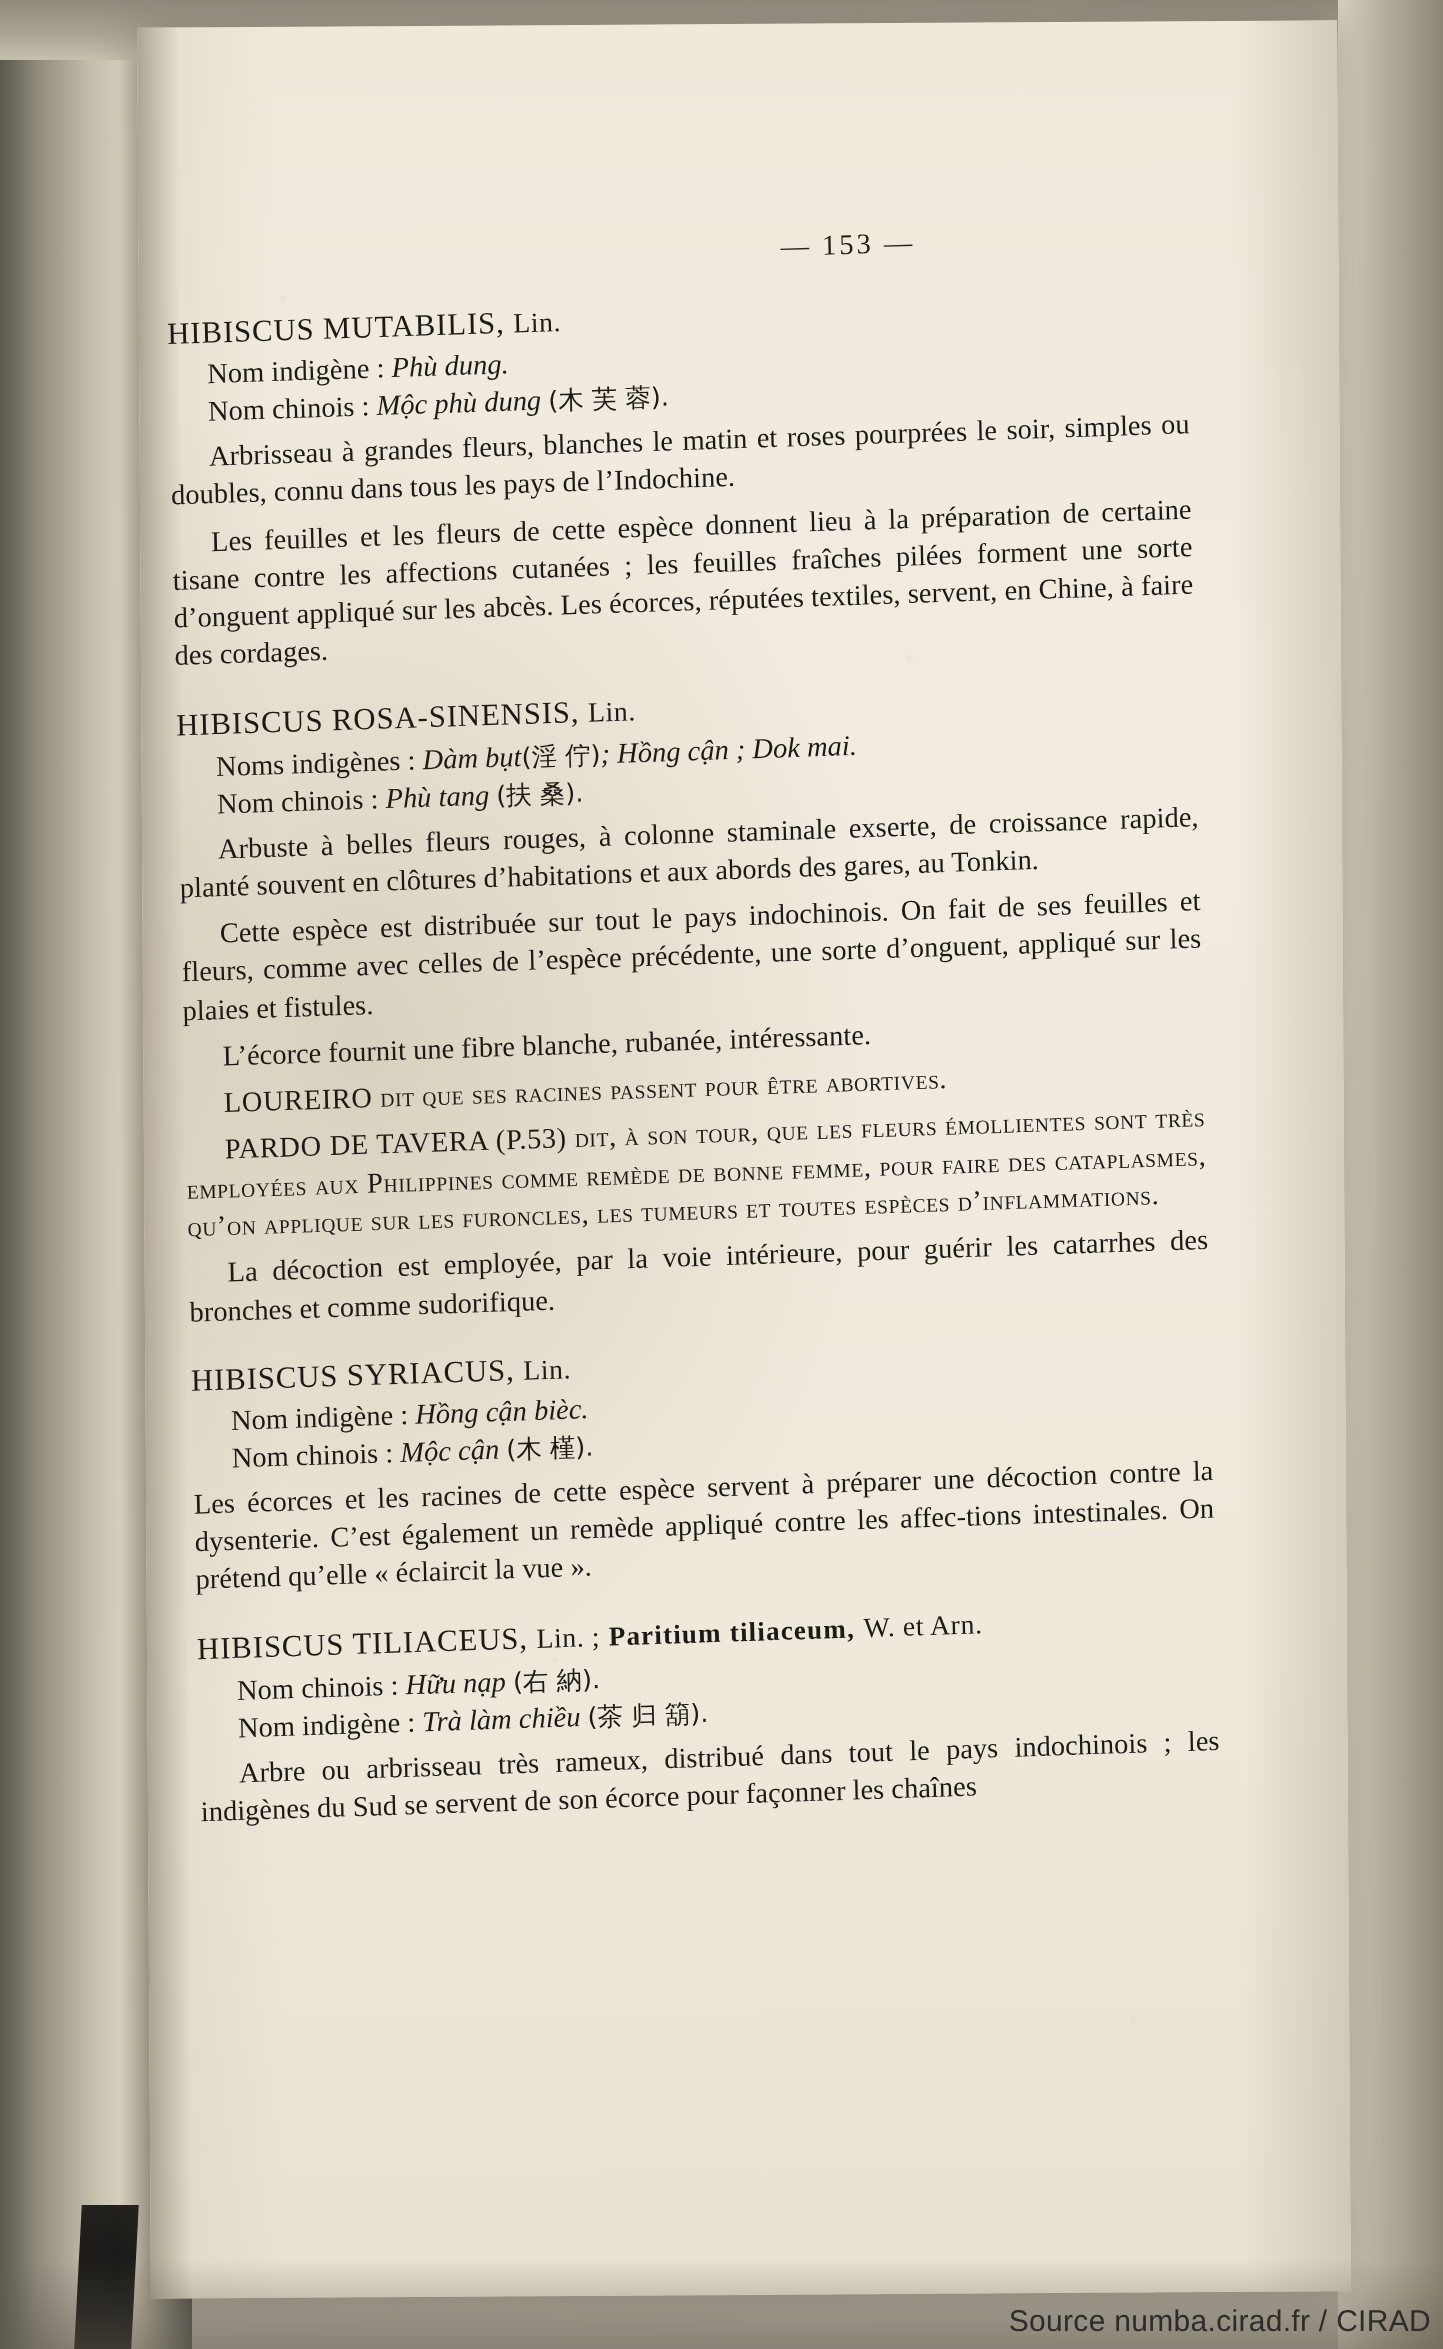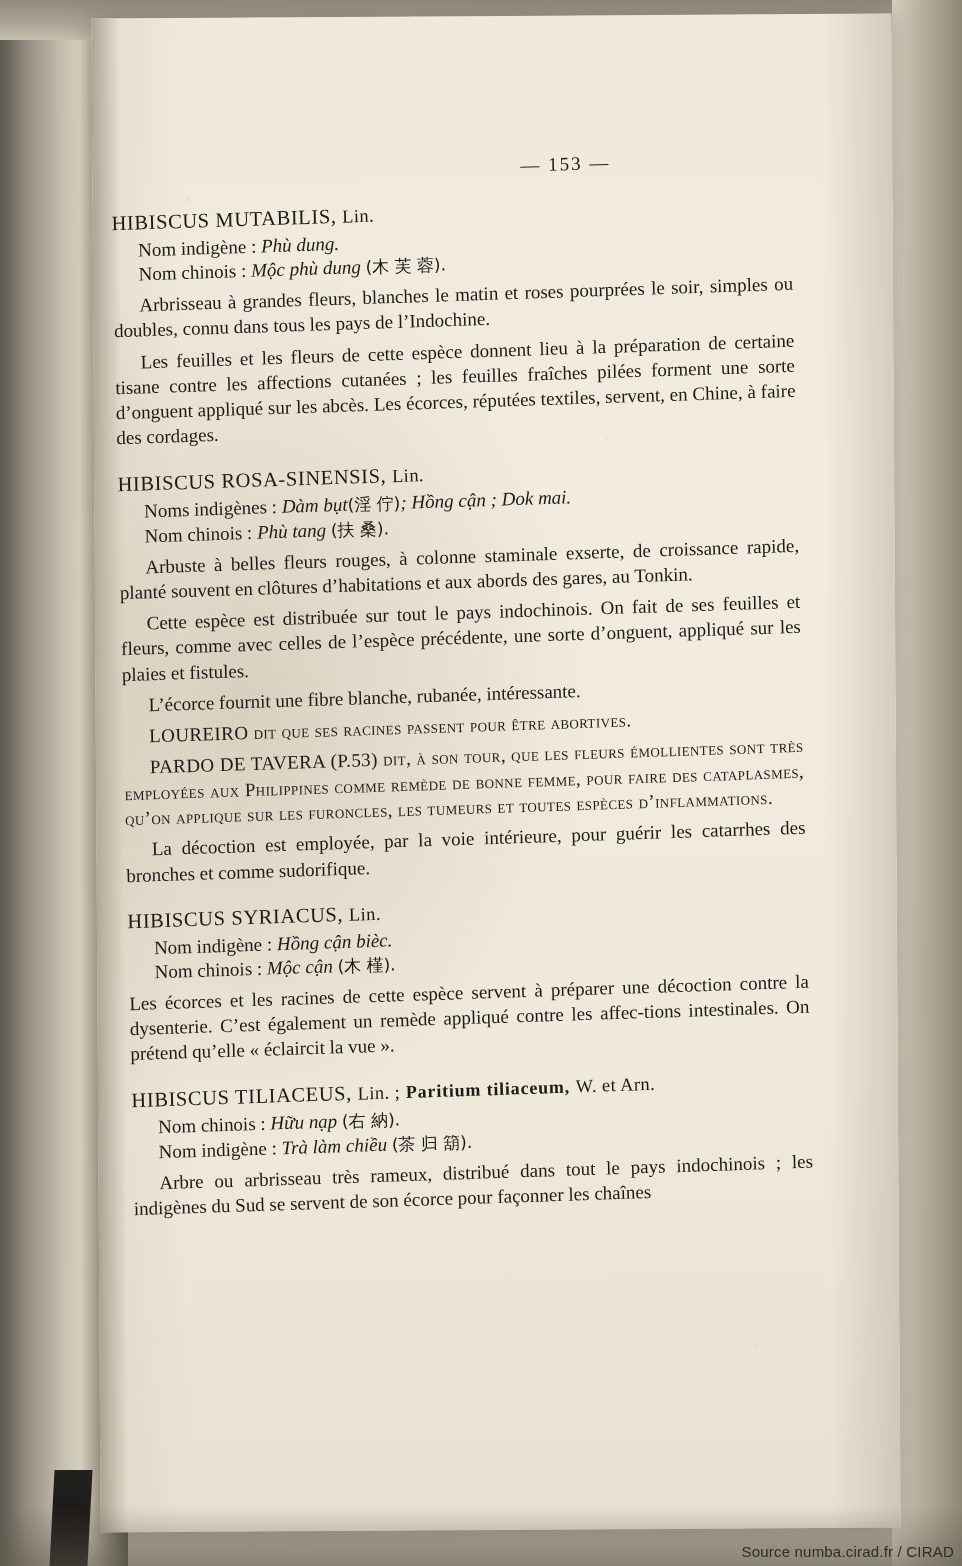--- a/index.html
+++ b/index.html
@@ -149,21 +149,21 @@
     font-size: 19.5px;
     letter-spacing: 0.4px;
   }
 
   
   .source-credit {
     position: absolute;
     right: 8px;
     bottom: 6px;
     font-family: "Liberation Sans", sans-serif;
-    font-size: 15px;
+    font-size: 20px;
     color: #2e2c28;
     background: rgba(255,255,255,0.0);
     letter-spacing: 0.2px;
   }
 </style>
 </head>
 <body>
 
 <div id="page">
 

